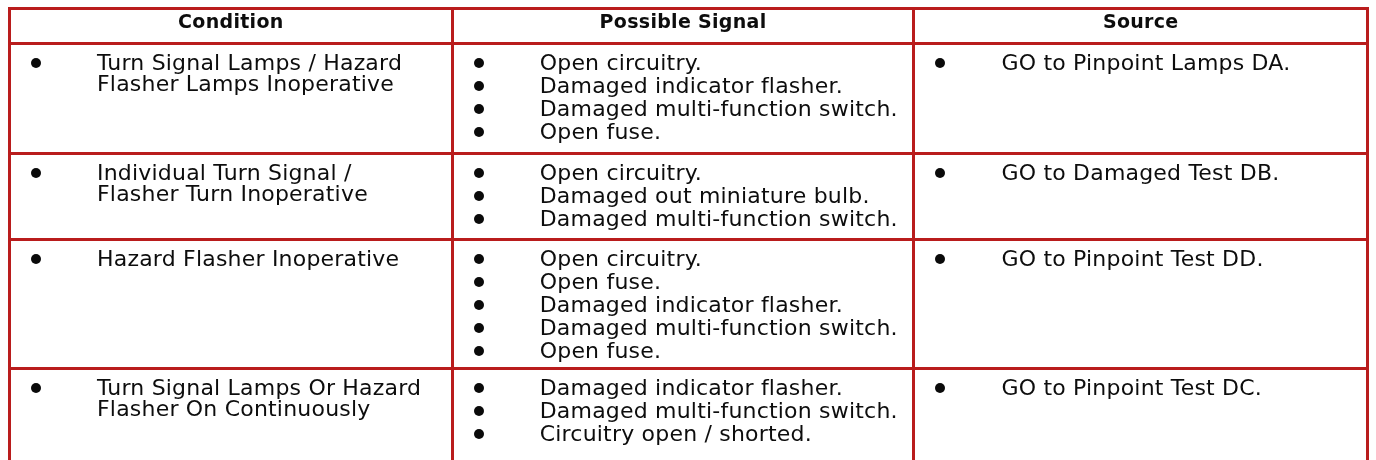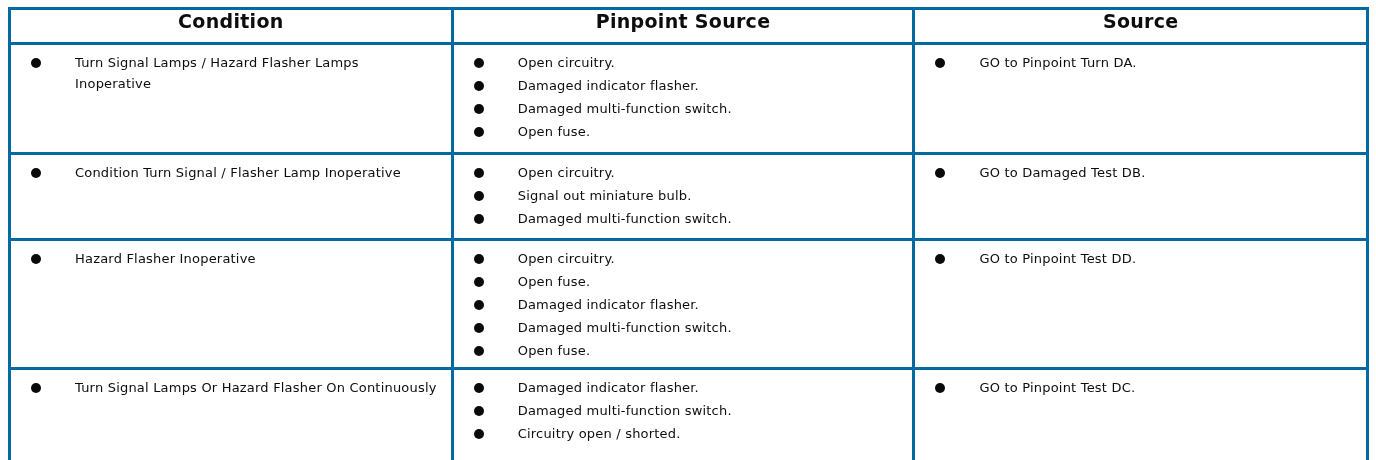--- a/index.html
+++ b/index.html
@@ -23,21 +23,21 @@
   }
   table.diag-table {
     width: 100%;
     height: 100%;
     border-collapse: collapse;
     table-layout: fixed;
     background: #ffffff;
   }
   table.diag-table th,
   table.diag-table td {
-    border: 3px solid #0369a1;
+    border: 3px solid #b91c1c;
     vertical-align: top;
     padding: 0;
     box-sizing: border-box;
   }
   col.c1 { width: 32.6%; }
   col.c2 { width: 34.0%; }
   col.c3 { width: 33.4%; }
 
   thead tr { height: 35px; }
   tbody tr:nth-child(1) { height: 110px; }
@@ -53,24 +53,25 @@
     letter-spacing: 0.3px;
     padding: 2px 4px;
   }
   .bullet-list {
     padding: 7px 8px 4px 14px;
   }
   .bullet-item {
     display: flex;
     align-items: flex-start;
     margin-bottom: 2px;
-    font-size: 13px;
+    font-size: 22px;
     line-height: 21px;
     font-weight: 400;
     letter-spacing: 0.2px;
+    gap: 22px;
   }
   .bullet-dot {
     flex: 0 0 auto;
     width: 10px;
     height: 10px;
     margin: 6px 34px 0 6px;
     border-radius: 50%;
     background: #0a0a0a;
   }
   .bullet-text {
@@ -84,21 +85,21 @@
 <div class="page">
   <table class="diag-table">
     <colgroup>
       <col class="c1">
         <col class="c2">
         <col class="c3">
     </colgroup>
     <thead>
       <tr>
         <th class="col-header">Condition</th>
-        <th class="col-header">Pinpoint Source</th>
+        <th class="col-header">Possible Signal</th>
         <th class="col-header">Source</th>
       </tr>
     </thead>
     <tbody>
   <tr>
     <td>
       <div class="bullet-list">
               <div class="bullet-item">
                 <span class="bullet-dot"></span>
                 <span class="bullet-text">Turn Signal Lamps / Hazard Flasher Lamps Inoperative</span>
@@ -122,44 +123,44 @@
               <div class="bullet-item">
                 <span class="bullet-dot"></span>
                 <span class="bullet-text">Open fuse.</span>
               </div>
             </div>
     </td>
     <td>
       <div class="bullet-list">
               <div class="bullet-item">
                 <span class="bullet-dot"></span>
-                <span class="bullet-text">GO to Pinpoint Turn DA.</span>
-              </div>
-            </div>
-    </td>
-  </tr>
-
-  <tr>
-    <td>
-      <div class="bullet-list">
-              <div class="bullet-item">
-                <span class="bullet-dot"></span>
-                <span class="bullet-text">Condition Turn Signal / Flasher Lamp Inoperative</span>
+                <span class="bullet-text">GO to Pinpoint Lamps DA.</span>
+              </div>
+            </div>
+    </td>
+  </tr>
+
+  <tr>
+    <td>
+      <div class="bullet-list">
+              <div class="bullet-item">
+                <span class="bullet-dot"></span>
+                <span class="bullet-text">Individual Turn Signal / Flasher Turn Inoperative</span>
               </div>
             </div>
     </td>
     <td>
       <div class="bullet-list">
               <div class="bullet-item">
                 <span class="bullet-dot"></span>
                 <span class="bullet-text">Open circuitry.</span>
               </div>
               <div class="bullet-item">
                 <span class="bullet-dot"></span>
-                <span class="bullet-text">Signal out miniature bulb.</span>
+                <span class="bullet-text">Damaged out miniature bulb.</span>
               </div>
               <div class="bullet-item">
                 <span class="bullet-dot"></span>
                 <span class="bullet-text">Damaged multi-function switch.</span>
               </div>
             </div>
     </td>
     <td>
       <div class="bullet-list">
               <div class="bullet-item">

